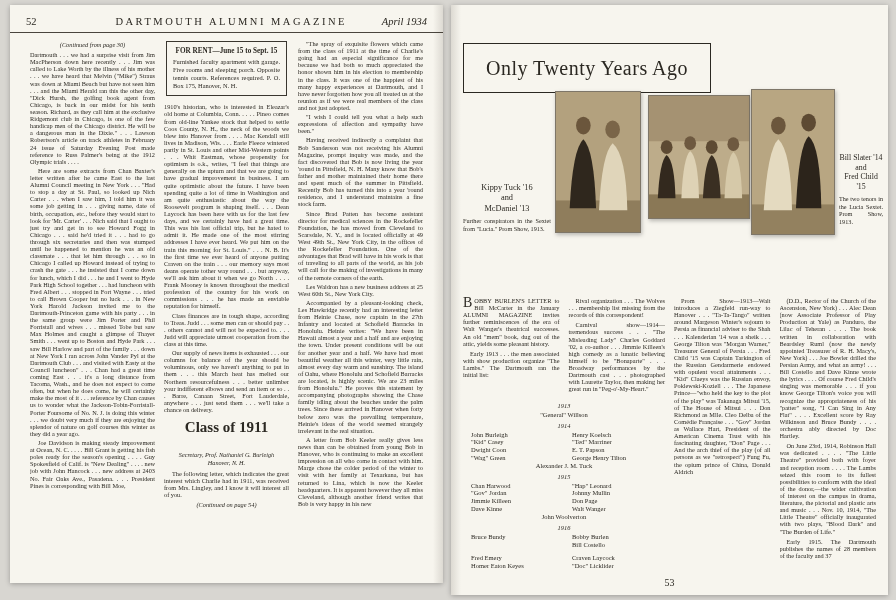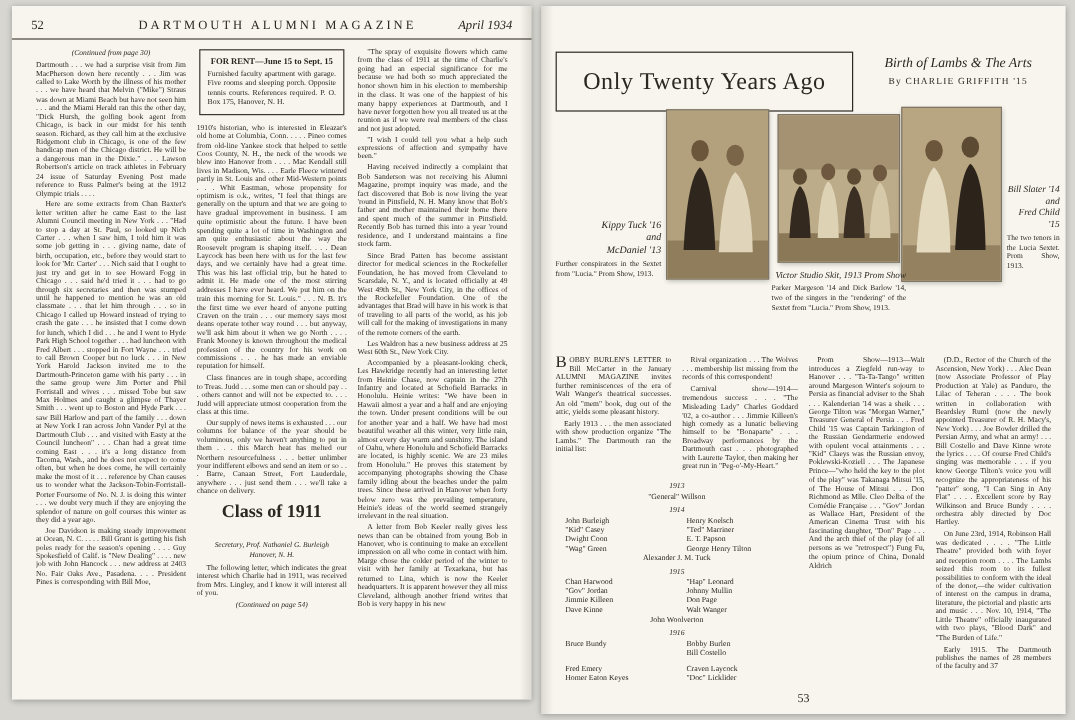--- a/index.html
+++ b/index.html
@@ -67,21 +67,21 @@
   }
   .photo svg { display:block; width:100%; height:100%; }
   .photo-1 { left:104px; top:86px; width:86px; height:142px; }
   .photo-2 { left:197px; top:90px; width:102px; height:124px; }
   .photo-3 { left:300px; top:84px; width:84px; height:146px; }
 
   .caption { position:absolute; }
   .cap-1 { left:12px;  top:178px; width:88px; }
   .cap-2 { left:192px; top:220px; width:112px; }
   .cap-3 { left:388px; top:148px; width:44px; }
-  .cap-title { font-style:italic; font-size:8.3px; line-height:1.25; text-align:right; }
+  .cap-title { font-size:8.3px; line-height:1.25; text-align:center; }
   .cap-3 .cap-title { font-size:7.8px; }
   .cap-body { font-size:6.2px; line-height:1.22; margin-top:3px; text-align:justify; }
   .cap-2 .cap-title { font-size:7.6px; }
 
   .rp-text {
     position:absolute; left:12px; right:12px; top:292px; bottom:16px;
     display:grid; grid-template-columns:1fr 1fr 1fr 1fr; grid-template-rows:auto 1fr;
     column-gap:9px; overflow:hidden;
     font-size:6.3px; line-height:1.13; text-align:justify;
   }
@@ -151,24 +151,20 @@
         <p>A letter from Bob Keeler really gives less news than can be obtained from young Bob in Hanover, who is continuing to make an excellent impression on all who come in contact with him. Marge chose the colder period of the winter to visit with her family at Texarkana, but has returned to Lina, which is now the Keeler headquarters. It is apparent however they all miss Cleveland, although another friend writes that Bob is very happy in his new</p>
       </div>
 
     </div>
   </div>
 
   <div class="page page-right">
 
     <div class="rp-titlebox">
       <span>Only Twenty Years Ago</span>
-    </div>
-    <div class="rp-byline">
-      <div class="rp-byline-title">Birth of Lambs &amp; The Arts</div>
-      <div class="rp-byline-author">By CHARLIE GRIFFITH '15</div>
     </div>
 
     <div class="photo photo-1">
       <svg viewBox="0 0 86 142" preserveAspectRatio="none">
         <rect width="86" height="142" fill="#b3a17e"></rect>
         <rect y="110" width="86" height="32" fill="#8f7d5c"></rect>
         <ellipse cx="28" cy="34" rx="7.5" ry="9" fill="#6b563c"></ellipse>
         <path d="M14 118 Q17 58 28 48 Q39 58 41 118 Z" fill="#2f271d"></path>
         <ellipse cx="58" cy="38" rx="7.5" ry="9" fill="#7a6548"></ellipse>
         <path d="M44 120 Q47 62 58 52 Q72 64 73 120 Z" fill="#e0d5ba"></path>
@@ -204,24 +200,20 @@
 
     <div class="caption cap-1">
       <div class="cap-title">
         <div>Kippy Tuck '16</div>
         <div>and</div>
         <div>McDaniel '13</div>
       </div>
       <div class="cap-body">Further conspirators in the Sextet from "Lucia." Prom Show, 1913.</div>
     </div>
 
-    <div class="caption cap-2">
-      <div class="cap-title">Victor Studio Skit, 1913 Prom Show</div>
-      <div class="cap-body">Parker Margeson '14 and Dick Barlow '14, two of the singers in the "rendering" of the Sextet from "Lucia." Prom Show, 1913.</div>
-    </div>
 
     <div class="caption cap-3">
       <div class="cap-title">
         <div>Bill Slater '14</div>
         <div>and</div>
         <div>Fred Child '15</div>
       </div>
       <div class="cap-body">The two tenors in the Lucia Sextet. Prom Show, 1913.</div>
     </div>
 

